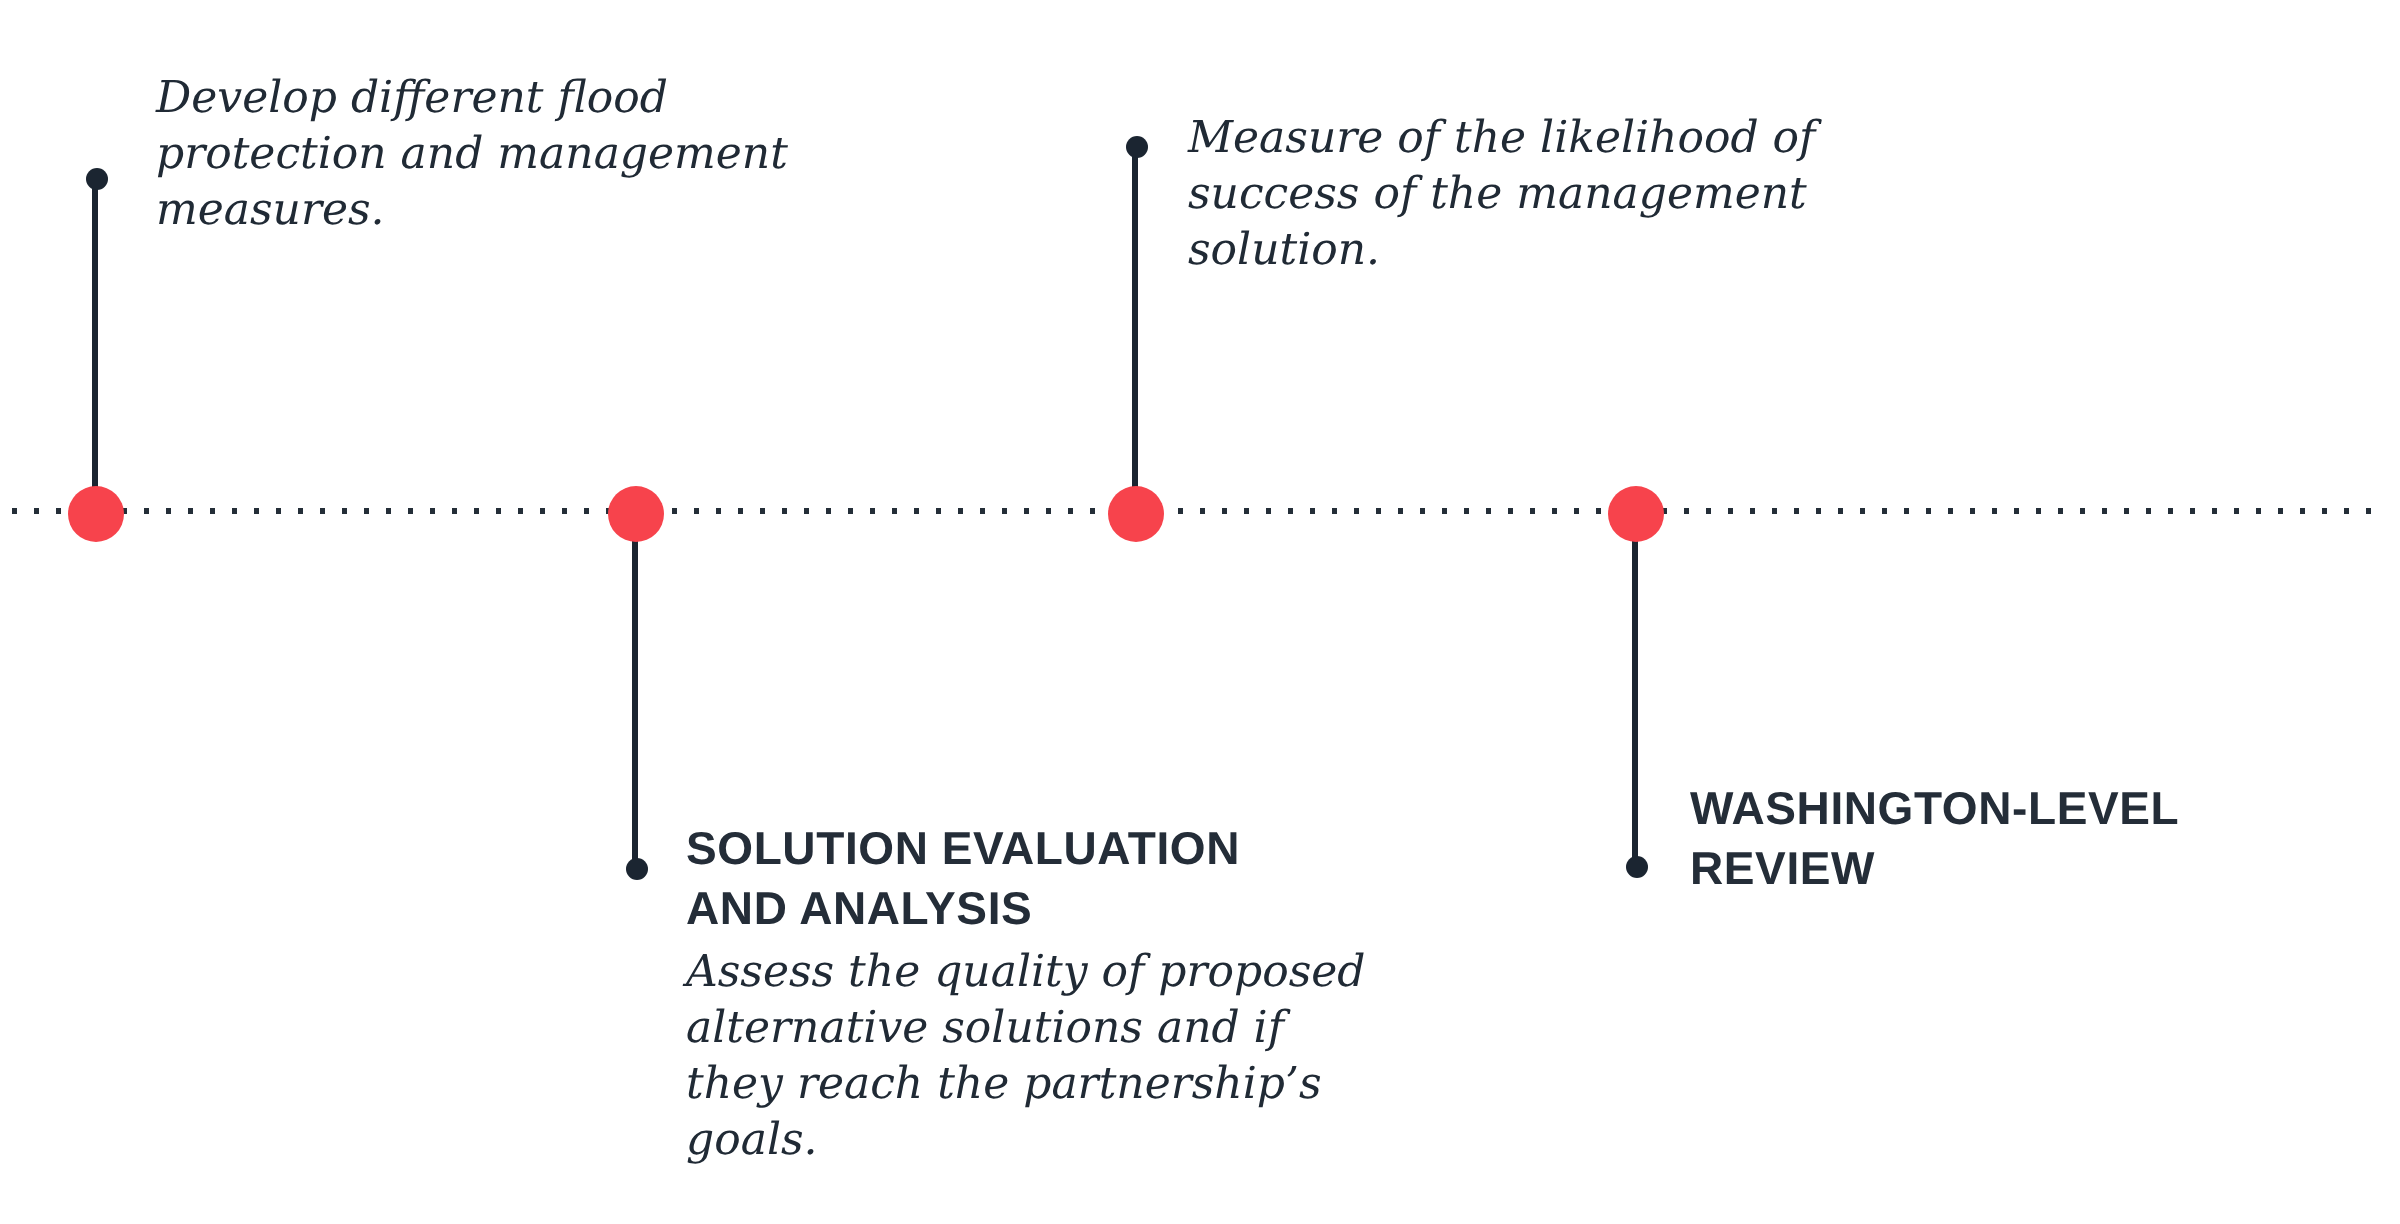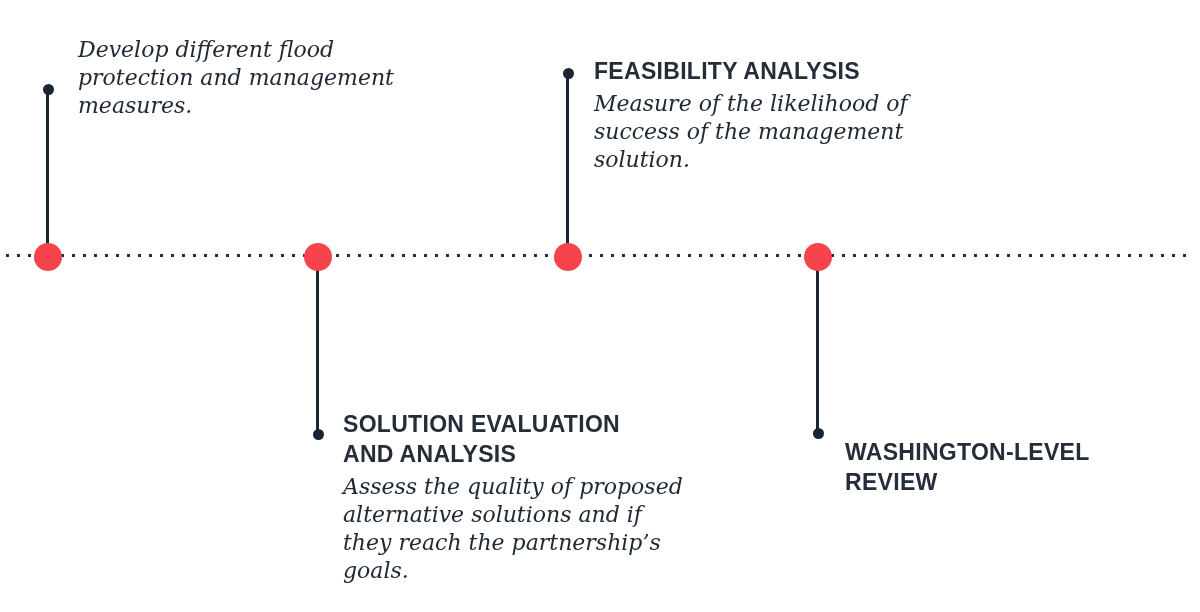--- a/index.html
+++ b/index.html
@@ -63,30 +63,29 @@
 they reach the partnership’s
 goals.</p>
     </div>
   </div>
 
   <div>
     <div class="stem" style="left:566px;top:73px;height:184px;"></div>
     <div class="end-dot" style="left:563px;top:68px;"></div>
     <div class="marker" style="left:554px;top:243px;"></div>
     <div class="text-block" style="left:594px;top:56px;width:360px;">
-      <h3 class="milestone-title">FEASIBILITY ANALYSIS</h3>
       <p class="milestone-desc">Measure of the likelihood of
 success of the management
 solution.</p>
     </div>
   </div>
 
   <div>
     <div class="stem" style="left:816px;top:257px;height:176px;"></div>
     <div class="end-dot" style="left:813px;top:428px;"></div>
     <div class="marker" style="left:804px;top:243px;"></div>
-    <div class="text-block" style="left:845px;top:389px;width:355px;margin-top:48px;">
+    <div class="text-block" style="left:845px;top:389px;width:355px;">
       <h3 class="milestone-title">WASHINGTON-LEVEL
 REVIEW</h3>
     </div>
   </div>
 
 </div>
 
 </body></html>

